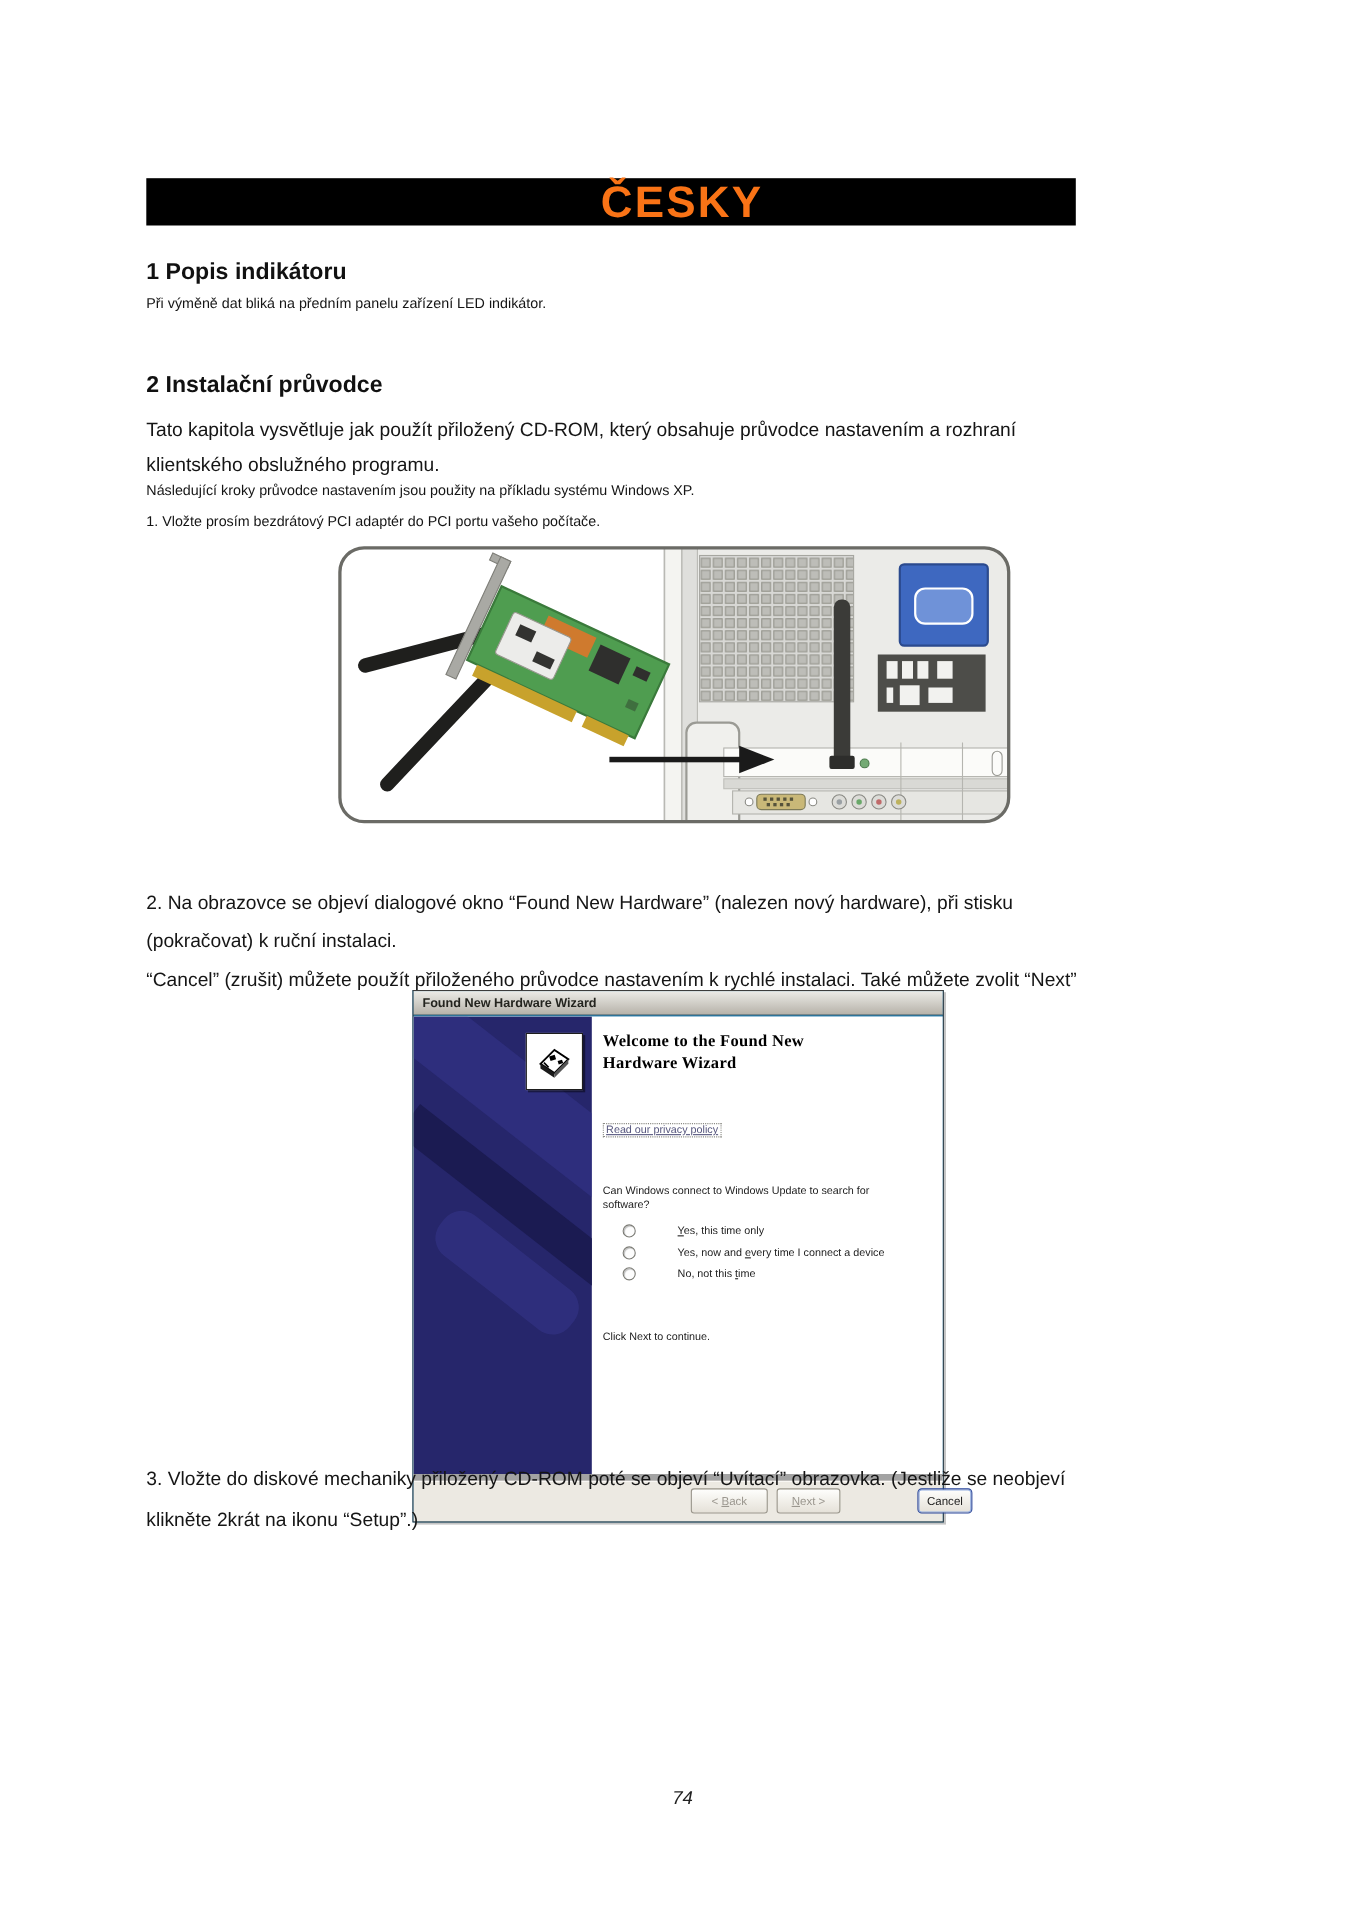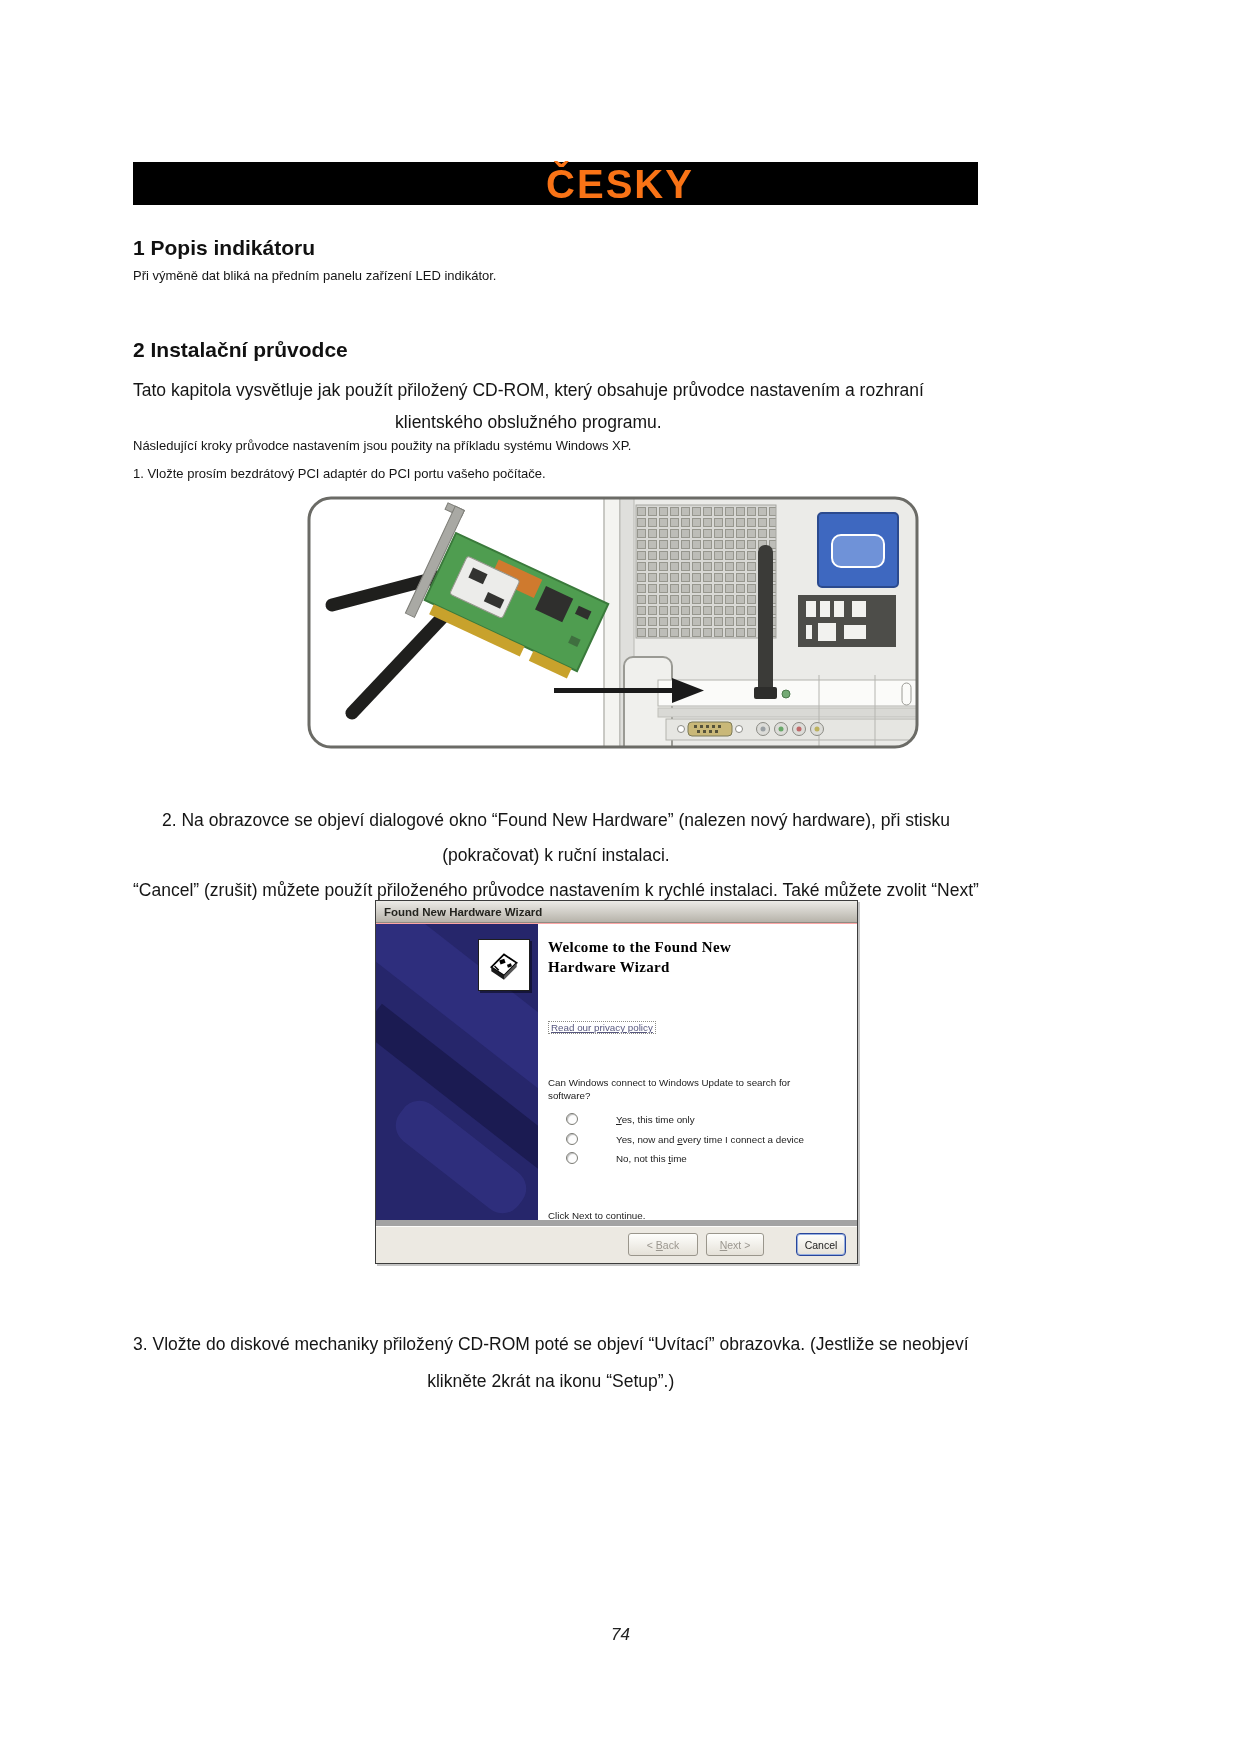--- a/index.html
+++ b/index.html
@@ -8,31 +8,31 @@
     font-family:"Liberation Sans",sans-serif;color:#1a1a1a;overflow:hidden;
   }
   
   .banner{position:absolute;left:133px;top:162px;width:845px;height:43px;background:#000;}
   .banner .banner-title{
     position:absolute;left:487px;top:1px;transform:translateX(-50%);
     color:#f97316;font-weight:bold;font-size:40px;line-height:43px;letter-spacing:2px;white-space:nowrap;
   }
   .h-sec{position:absolute;left:133px;font-size:21px;font-weight:bold;color:#111;}
   .body-line{position:absolute;left:133px;font-size:13px;color:#151515;white-space:nowrap;}
-  .para{position:absolute;left:133px;font-size:17.5px;color:#151515;text-align:center;}
+  .para{position:absolute;left:133px;font-size:17.5px;color:#151515;}
   .para div{white-space:nowrap;}
   .pg-num{position:absolute;left:0;width:1241px;top:1625px;text-align:center;font-size:17px;color:#222;font-style:italic;}
 
   
   .figure{position:absolute;left:306px;top:495px;width:614px;height:255px;}
 
   
   .dialog{
-    position:absolute;left:375px;top:900px;width:483px;height:364px;
-    background:#fca5a5;border:1px solid #3c3c3c;box-shadow:2px 2px 0 rgba(90,90,90,.35);
+    position:absolute;left:375px;top:900px;width:483px;height:484px;
+    background:#0369a1;border:1px solid #3c3c3c;box-shadow:2px 2px 0 rgba(90,90,90,.35);
     font-family:"Liberation Sans",sans-serif;box-sizing:border-box;
   }
   .titlebar{
     position:absolute;left:0;top:0;right:0;height:22px;
     background:linear-gradient(#ecebe7,#b7b3aa);border-bottom:1px solid #8f8b83;
     font-size:11.5px;font-weight:bold;color:#24241f;line-height:22px;padding-left:8px;box-sizing:border-box;
   }
   .dlg-body{position:absolute;left:0;top:23px;right:0;bottom:37px;background:#fff;overflow:hidden;}
   .navy{position:absolute;left:0;top:0;width:162px;height:100%;background:#26266b;overflow:hidden;}
   .navy .w1{position:absolute;left:-40px;top:40px;width:260px;height:60px;background:#34348c;opacity:.55;transform:rotate(38deg);}
@@ -53,21 +53,21 @@
     width:10px;height:10px;border-radius:50%;background:#fdfdfd;border:1px solid #7c7c76;
     box-shadow:inset 1px 1px 1px rgba(0,0,0,.25);margin-right:6px;flex:0 0 auto;
   }
   .ul{text-decoration:underline;}
   .btnrow{position:absolute;left:0;right:0;bottom:0;height:37px;background:#ece9e2;border-top:6px solid #a3a3a3;box-shadow:inset 0 1px 0 #fdfcfa;}
   .btn{
     position:absolute;top:7px;height:23px;font-family:"Liberation Sans",sans-serif;font-size:10.5px;
     background:linear-gradient(#fefefc,#e5e1d8);border:1px solid #9a968c;border-radius:3px;padding:0;cursor:pointer;
   }
   .btn.dim{color:#9b978f;}
-  .btn.focused{color:#1c1c1c;border:1px solid #28459a;box-shadow:inset 0 0 0 1px #94aee0;border-radius:4px;}
+  .btn.focused{color:#1c1c1c;border:1px solid #28459a;box-shadow:inset 0 0 0 1px #94aee0;border-radius:4px;margin-left:38px;}
 </style>
 </head>
 <body>
 
 <div class="page">
 
   <div class="banner">
     <span class="banner-title">ČESKY</span>
   </div>
 

